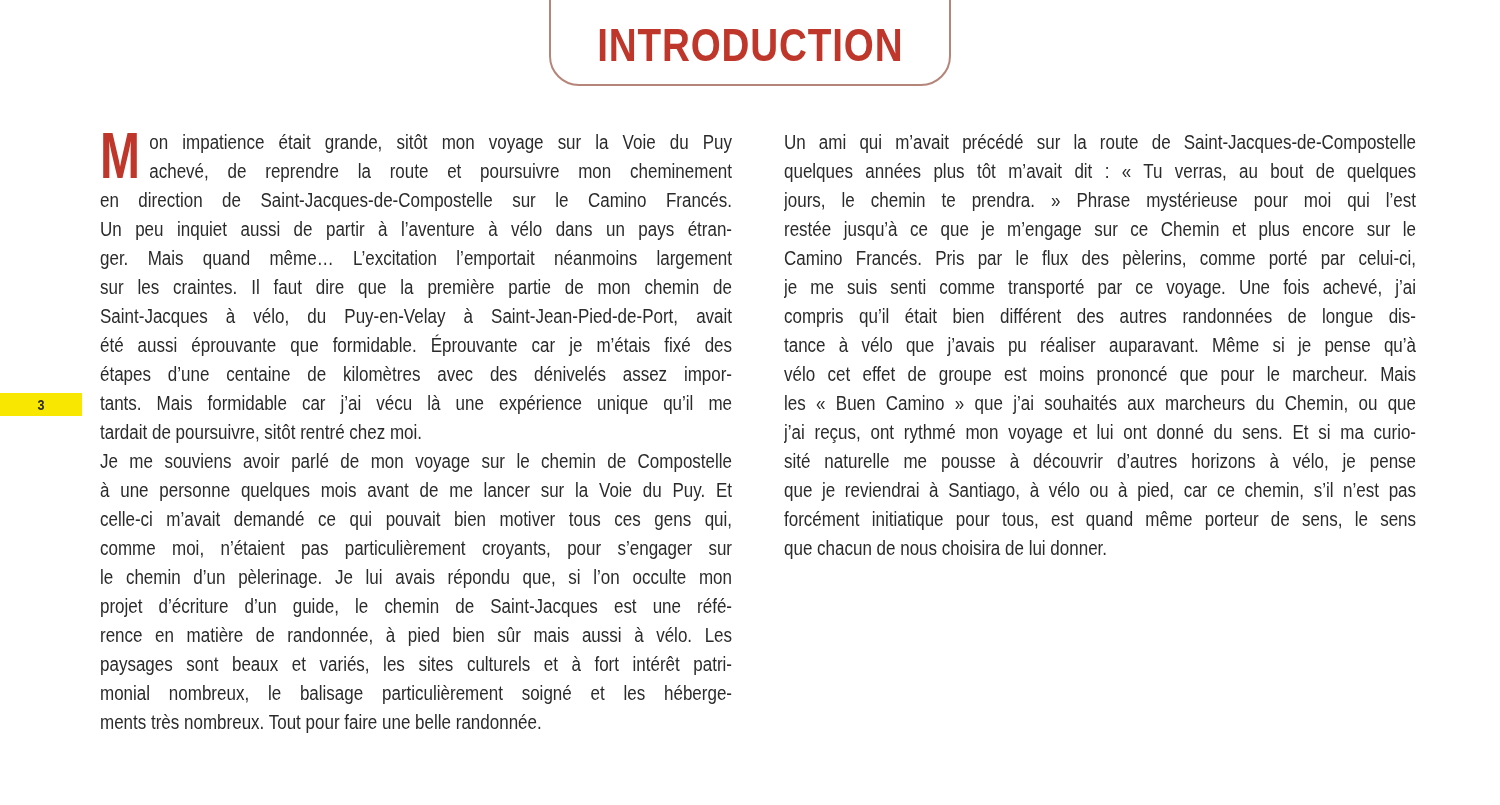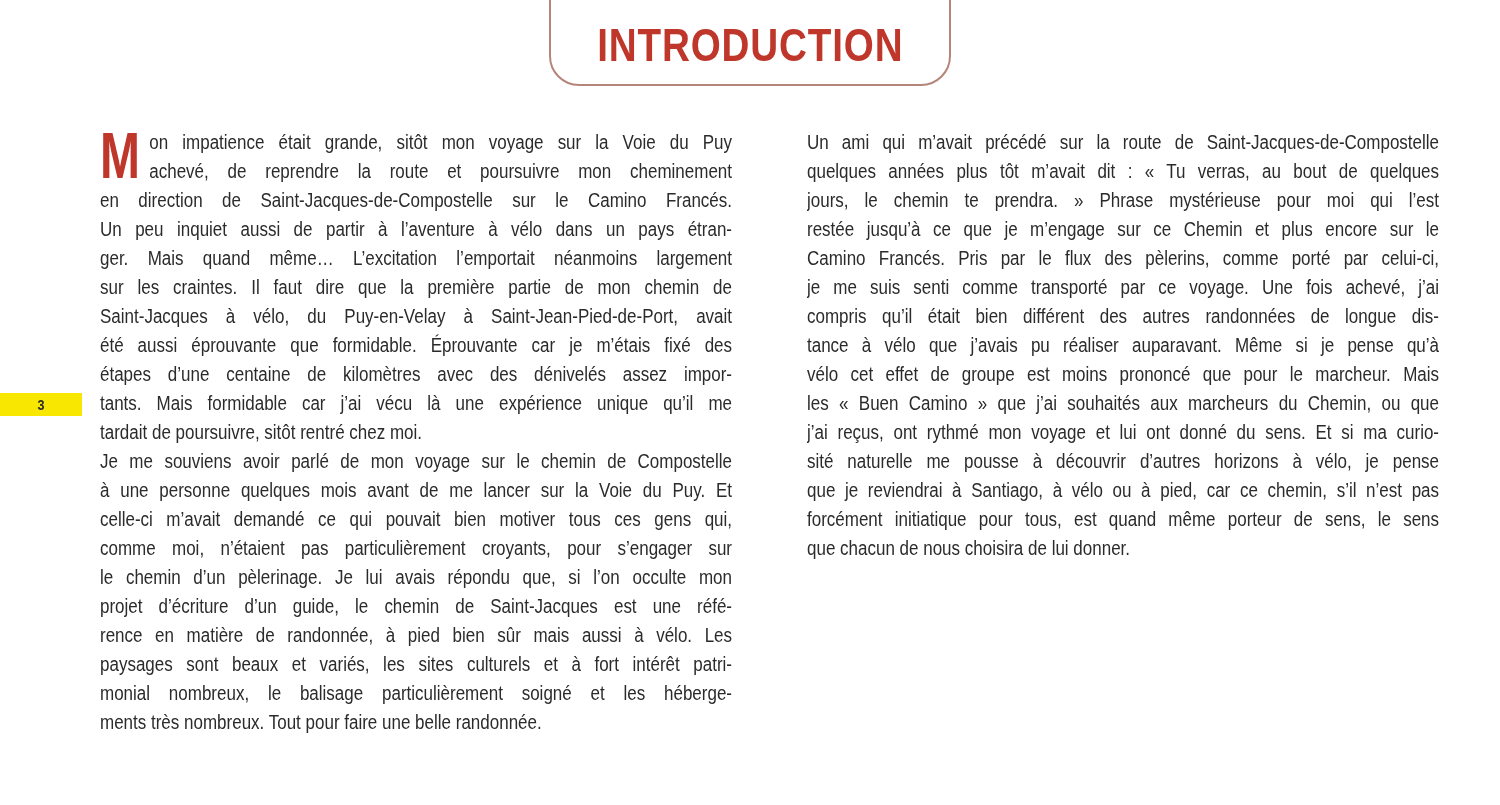--- a/index.html
+++ b/index.html
@@ -54,21 +54,21 @@
     color:#2e2e2e;
     transform:scaleX(0.9);
   }
   .column{
     position:absolute;
     top:128px;
     width:632px;
     color:var(--text);
   }
   .col-left{left:100px;}
-  .col-right{left:807px;}
+  .col-right{left:784px;}
   .paragraph{position:relative;}
   .line{
     width:744px;
     transform:scaleX(0.8495);
     transform-origin:0 0;
     font-size:20px;
     line-height:29px;
     height:29px;
     overflow:hidden;
     text-align:justify;

